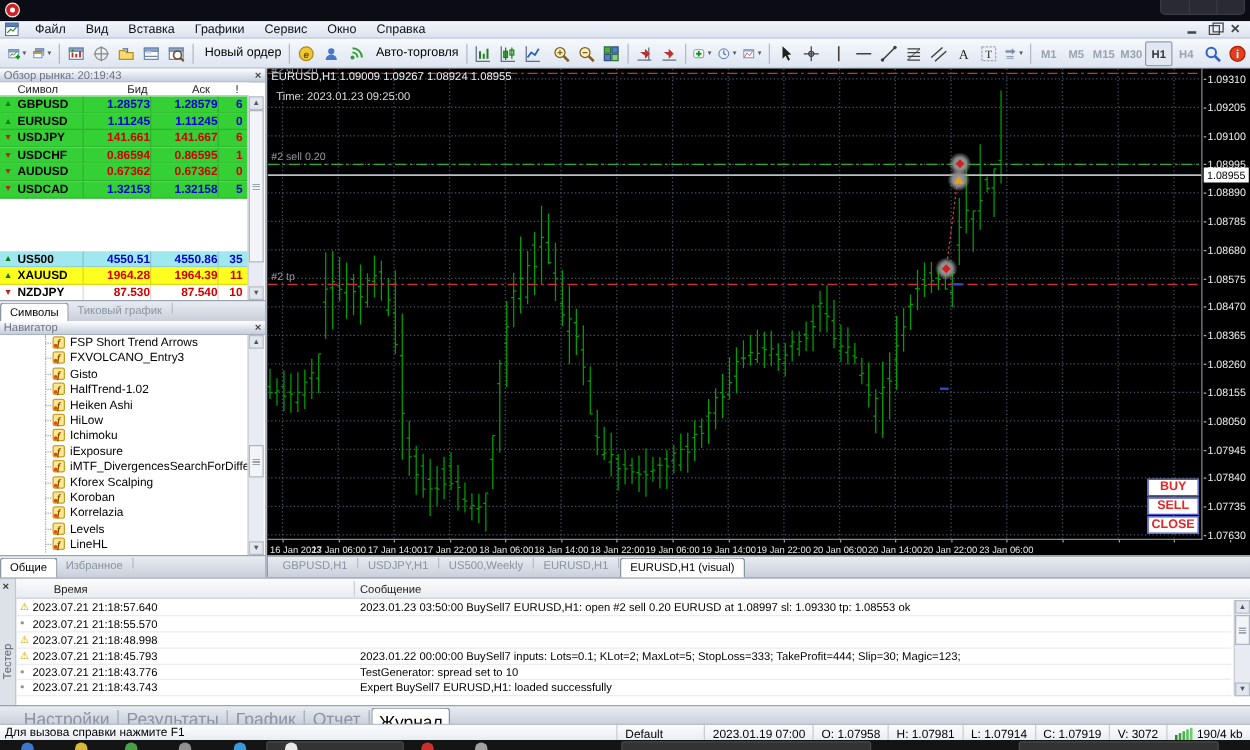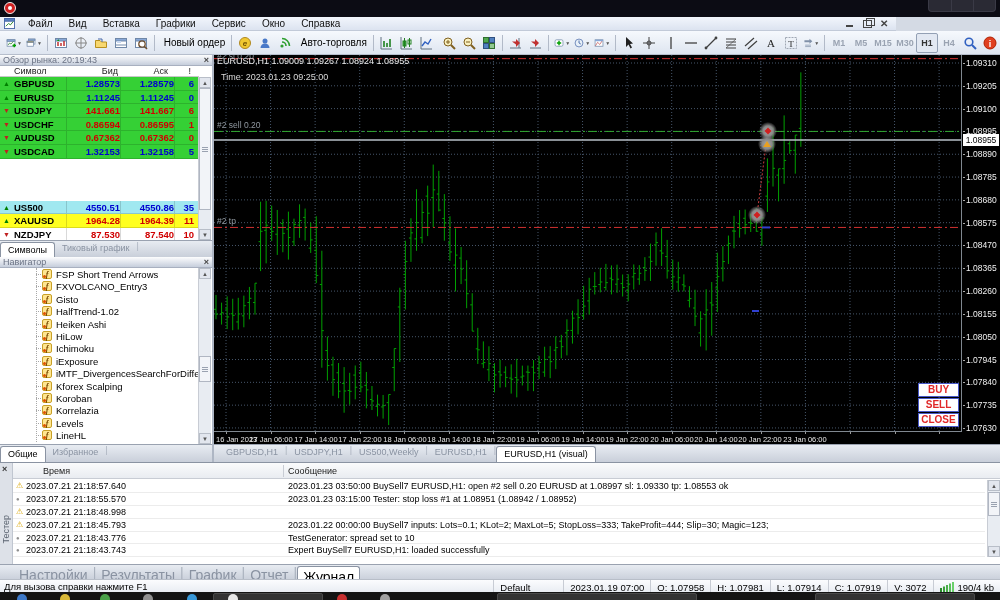--- a/index.html
+++ b/index.html
@@ -4,21 +4,21 @@
 <style>
 * { margin:0; padding:0; box-sizing:border-box; }
 body { font-family:"Liberation Sans",sans-serif; width:1000px; height:600px; overflow:hidden; background:#000; }
 #app { position:absolute; width:1000px; height:600px; background:#D4DAE4; }
 #titlebar { position:absolute; left:0; top:0; width:1000px; height:17px; background:#0C0C14; color:#fff; font-size:10px; }
 #titlebar .ticon { position:absolute; left:4px; top:2px; width:12px; height:12px; border-radius:6px; background:#D02020; border:1px solid #F0F0F0; }
 #titlebar .ticon::after { content:""; position:absolute; left:3px; top:3px; width:4px; height:4px; background:#fff; border-radius:2px; }
 #titlebar .ttext { position:absolute; left:22px; top:2px; white-space:nowrap; }
 #titlebar .aero { position:absolute; right:4px; top:0; width:68px; height:12px; background:#2A2A34; border:1px solid #3A3A46; border-top:none; border-radius:0 0 4px 4px; }
 #titlebar .aero i { position:absolute; top:0; width:1px; height:100%; background:#3A3A46; }
-#menubar { position:absolute; left:0; top:17px; width:896px; height:14px; background:linear-gradient(#F2F6FC,#DCE3F0); border-bottom:1px solid #C2CAD8; font-size:10px; color:#111; }
+#menubar { position:absolute; left:0; top:17px; width:1000px; height:14px; background:linear-gradient(#F2F6FC,#DCE3F0); border-bottom:1px solid #C2CAD8; font-size:10px; color:#111; }
 #menubar .mitem { display:inline-block; padding:1px 8px 0 8px; height:14px; }
 #menus { position:absolute; left:20px; top:0; }
 #menubar .micon { position:absolute; left:4px; top:1px; }
 #wctrl { position:absolute; right:4px; top:2px; display:flex; gap:6px; }
 #wctrl span { display:inline-block; width:12px; height:9px; position:relative; }
 #wctrl .min::after { content:""; position:absolute; left:2px; bottom:1px; width:7px; height:2px; background:#444; }
 #wctrl .res::after { content:""; position:absolute; left:1px; top:1px; width:7px; height:6px; border:1px solid #444; }
 #wctrl .res::before { content:""; position:absolute; left:4px; top:-1px; width:7px; height:6px; border:1px solid #444; background:#E8EEF8; }
 #wctrl .cls { color:#444; font-size:10px; line-height:9px; font-weight:bold; }
 #toolbar { position:absolute; left:0; top:31px; width:1000px; height:24px; background:linear-gradient(#F6F9FD,#DEE5F0); border-bottom:1px solid #B6BECC; display:flex; align-items:center; padding-left:4px; font-size:10px; }
@@ -832,21 +832,20 @@
     </div>
     <div id="jrows">
         <div class="jrow">
           <span class="jic" style="color:#D9A400">⚠</span>
           <span class="jtime">2023.07.21 21:18:57.640</span>
           <span class="jmsg">2023.01.23 03:50:00  BuySell7 EURUSD,H1: open #2 sell 0.20 EURUSD at 1.08997 sl: 1.09330 tp: 1.08553 ok</span>
         </div>
         <div class="jrow">
           <span class="jic dot">●</span>
           <span class="jtime">2023.07.21 21:18:55.570</span>
-          <span class="jmsg">2023.01.23 03:15:00  Tester: stop loss #1 at 1.08951 (1.08942 / 1.08952)</span>
         </div>
         <div class="jrow">
           <span class="jic" style="color:#D9A400">⚠</span>
           <span class="jtime">2023.07.21 21:18:48.998</span>
         </div>
         <div class="jrow">
           <span class="jic" style="color:#D9A400">⚠</span>
           <span class="jtime">2023.07.21 21:18:45.793</span>
           <span class="jmsg">2023.01.22 00:00:00  BuySell7 inputs: Lots=0.1; KLot=2; MaxLot=5; StopLoss=333; TakeProfit=444; Slip=30; Magic=123;</span>
         </div>

